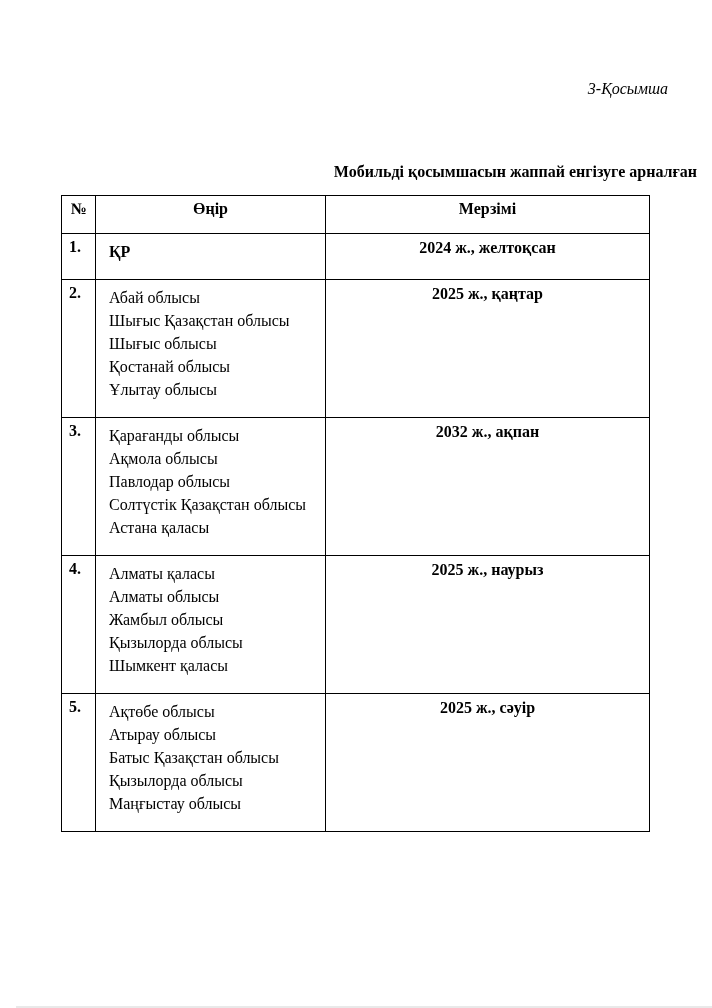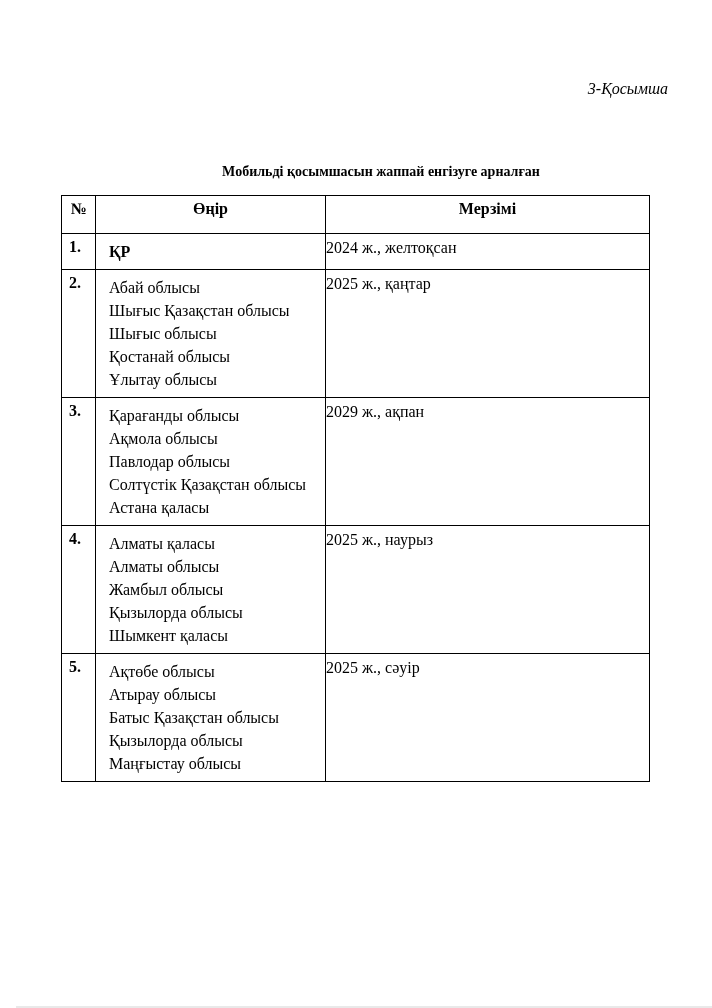--- a/index.html
+++ b/index.html
@@ -24,23 +24,23 @@
     right: 44px;
     text-align: right;
     font-style: italic;
     font-size: 16px;
   }
   .title {
     position: absolute;
     top: 99px;
     left: 45px;
     width: 640px;
-    text-align: center;
+    text-align: right;
     font-weight: bold;
-    font-size: 14px;
+    font-size: 16px;
     line-height: 21px;
     white-space: pre-wrap;
   }
   table.schedule {
     position: absolute;
     top: 179px;
     left: 45px;
     border-collapse: collapse;
     table-layout: fixed;
     font-size: 16px;
@@ -61,27 +61,29 @@
     padding-top: 4px;
     font-size: 16px;
   }
   tbody tr { height: 36px; }
   td.cell-num {
     font-weight: bold;
     text-align: left;
     padding: 4px 2px 0 7px;
   }
   td.cell-regions {
-    padding: 4px 4px 4px 9px;
+    padding: 4px 4px 14px 9px;
     line-height: 19px;
   }
   td.cell-regions.bold { font-weight: bold; }
   td.cell-date {
+    text-align: center;
     padding-top: 4px;
     line-height: 19px;
+    font-weight: bold;
   }
   .bottom-edge {
     position: absolute;
     left: 0;
     bottom: 0;
     width: 100%;
     height: 2px;
     background: #e9e9e9;
   }
 </style>
@@ -130,21 +132,21 @@
         </tr>
         <tr>
           <td class="cell-num">3.</td>
           <td class="cell-regions">
             <div>Қарағанды облысы</div>
             <div>Ақмола облысы</div>
             <div>Павлодар облысы</div>
             <div>Солтүстік Қазақстан облысы</div>
             <div>Астана қаласы</div>
           </td>
-          <td class="cell-date">2029 ж., ақпан</td>
+          <td class="cell-date">2032 ж., ақпан</td>
         </tr>
         <tr>
           <td class="cell-num">4.</td>
           <td class="cell-regions">
             <div>Алматы қаласы</div>
             <div>Алматы облысы</div>
             <div>Жамбыл облысы</div>
             <div>Қызылорда облысы</div>
             <div>Шымкент қаласы</div>
           </td>

